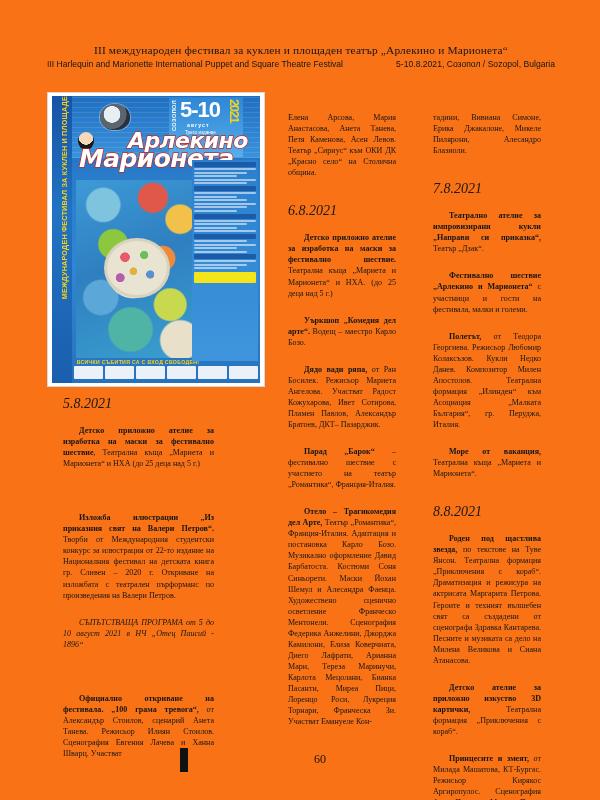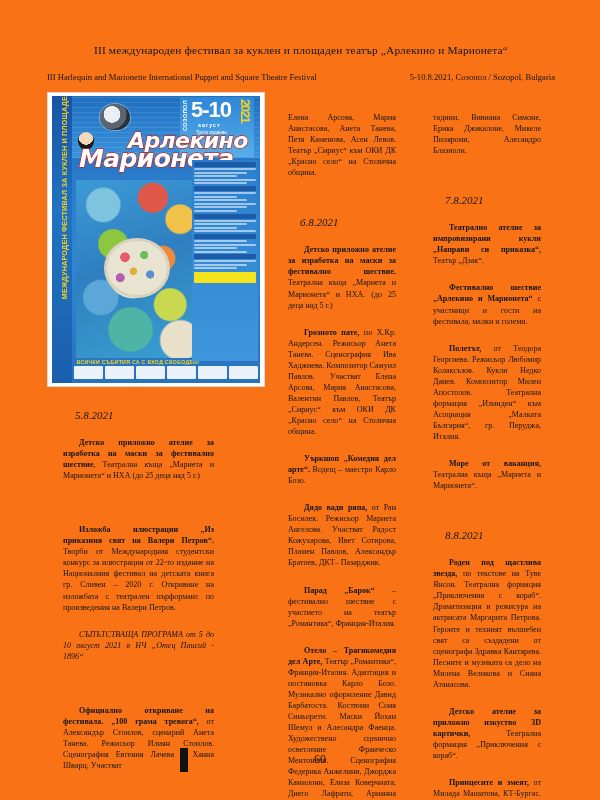--- a/index.html
+++ b/index.html
@@ -29,26 +29,26 @@
     text-align: center;
     white-space: nowrap;
     color: #151515;
   }
   .header-line2 {
     display: flex;
     justify-content: space-between;
     align-items: baseline;
     margin-top: 3px;
     font-size: 8.6px;
-    font-family: Liberation Serif, serif;
+    font-family: Liberation Sans, sans-serif;
     color: #151515;
     white-space: nowrap;
   }
   .header-line2 .hl-left { padding-left: 2px; }
-  .header-line2 .hl-right { padding-right: 2px; margin-top: 13px; }
+  .header-line2 .hl-right { padding-right: 2px; }
 
   
   .poster {
     position: absolute;
     left: 47px; top: 92px;
     width: 218px; height: 295px;
     background: #ffffff;
     border: 1px solid #d8d8d8;
     overflow: hidden;
   }
@@ -82,21 +82,21 @@
   .poster-water {
     position: absolute;
     left: 20px; right: 0; top: 0; height: 62px;
     background:
       repeating-linear-gradient(0deg, rgba(255,255,255,0.10) 0 1px, rgba(255,255,255,0) 1px 5px),
       linear-gradient(180deg,#1f6ec0,#3a93dd);
   }
   
   .poster-dates {
     position: absolute;
-    right: 6px; top: 1px;
+    right: 17px; top: 1px;
     width: 74px; height: 60px;
     background: linear-gradient(180deg,#2e86d6,#57aee9);
   }
   .pd-num {
     position: absolute;
     left: 11px; top: 2px;
     font-family: "Liberation Sans", "DejaVu Sans", sans-serif;
     font-weight: bold;
     font-size: 22px;
     line-height: 22px;
@@ -265,24 +265,24 @@
     hyphens: manual;
     color: #161616;
   }
   .col-1 { left: 47px; top: 398px; width: 183px; }
   .col-2 { left: 272px; top: 96px; width: 140px; }
   .col-3 { left: 417px; top: 96px; width: 140px; }
 
   .p { margin: 16px; text-indent: 16px; }
   .p.noind { text-indent: 0; }
   .date {
-    margin: 12px;
+    margin: 0;
     text-indent: 16px;
     font-style: italic;
-    font-size: 11px;
+    font-size: 14px;
   }
   .gap { height: 11px; }
   .b { font-weight: bold; }
   .i { font-style: italic; }
 
   
   .folio {
     position: absolute;
     left: 16px; top: 752px;
     width: 310px;
@@ -390,21 +390,20 @@
     <p class="p i">СЪПЪТСТВАЩА ПРОГРАМА от 5 до 10 август 2021 в НЧ „Отец Паисий - 1896“</p>
     <div class="gap"></div>
     <p class="p"><span class="b">Официално откриване на фестивала. „100 грама тревога“,</span><span> от Александър Стоилов, сценарий Анета Танева. Режисьор Илиян Стоилов. Сценография Евгения Лачева и Ханна Шварц. Участват</span></p>
   </div>
 
   <div class="col col-2">
     <p class="p noind">Елена Арсова, Мария Анастасова, Анета Танева, Петя Каменова, Асен Левов. Театър „Сириус“ към ОКИ ДК „Красно село“ на Столична община.</p>
     <div class="gap"></div>
     <p class="date">6.8.2021</p>
     <p class="p"><span class="b">Детско приложно ателие за изработка на маски за фестивално шествие.</span><span> Театрална къща „Мариета и Марионета“ и НХА. (до 25 деца над 5 г.)</span></p>
-    <p class="p"><span class="b">Грозното пате,</span><span> по Х.Кр. Андерсен. Режисьор Анета Танева. Сценография Ива Хаджиева. Композитор Самуил Павлов. Участват Елена Арсова, Мария Анастасова, Валентин Павлов, Театър „Сириус“ към ОКИ ДК „Красно село“ на Столична община.</span></p>
     <p class="p"><span class="b">Уъркшоп „Комедия дел арте“.</span><span> Водещ – маестро Карло Бозо.</span></p>
     <p class="p"><span class="b">Дядо вади ряпа,</span><span> от Ран Босилек. Режисьор Мариета Ангелова. Участват Радост Кожухарова, Ивет Сотирова, Пламен Павлов, Александър Братоев, ДКТ– Пазарджик.</span></p>
     <p class="p"><span class="b">Парад „Барок“</span><span> – фестивално шествие с участието на театър „Романтика“, Франция-Италия.</span></p>
     <p class="p"><span class="b">Отело – Трагикомедия дел Арте,</span><span> Театър „Романтика“, Франция-Италия. Адаптация и постановка Карло Бозо. Музикално оформление Давид Барбатоста. Костюми Соня Синьорети. Маски Йохан Шемул и Алесандра Фаенца. Художествено сценично осветление Франческо Ментонели. Сценография Федерика Анжелини, Джорджа Камилони, Елиза Коверчиата, Диего Лафрати, Арианна Мари, Тереза Маринучи, Карлота Мецолани, Бианка Пасанти, Миреа Пици, Лоренцо Роси, Лукреция Торнари, Франческа Зи. Участват Емануеле Кон-</span></p>
   </div>
 
   <div class="col col-3">
     <p class="p noind">тадини, Вивиана Симоне, Ерика Джакалоне, Микеле Пиляpони, Алесандро Блазиоли.</p>
     <div class="gap"></div>
     <p class="date">7.8.2021</p>

